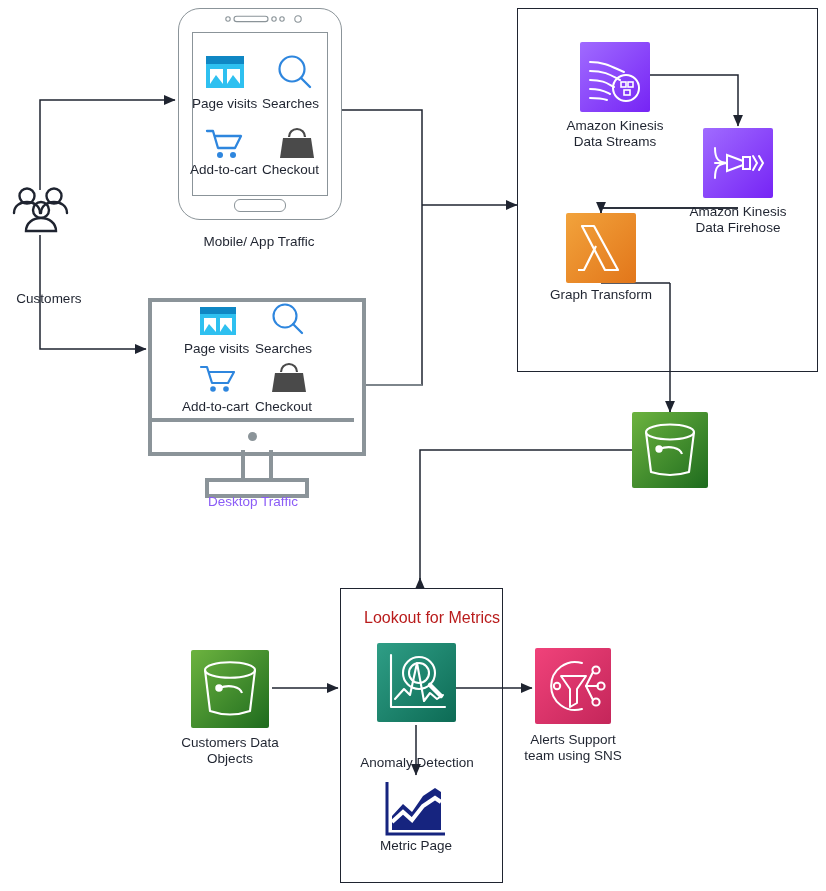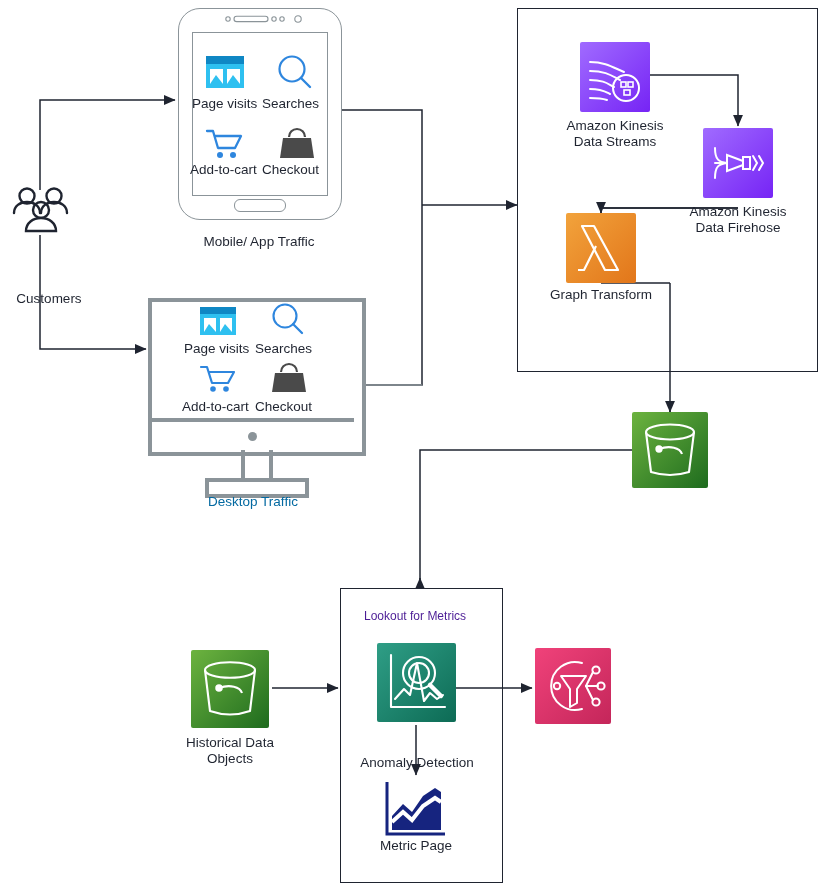--- a/index.html
+++ b/index.html
@@ -3,24 +3,24 @@
 <meta charset="utf-8">
 <style>
   html,body{margin:0;padding:0;background:#ffffff;}
   body{width:826px;height:891px;position:relative;overflow:hidden;
        font-family:"Liberation Sans","DejaVu Sans",sans-serif;color:#1f2430;}
   .stage{position:absolute;inset:0;}
   svg.wires{position:absolute;left:0;top:0;width:826px;height:891px;overflow:visible;}
   .node{position:absolute;}
   .caption{position:absolute;text-align:center;font-size:13.5px;line-height:15.5px;
            color:#1f2430;white-space:pre;}
-  .caption.gray{color:#0369a1;}
+  .caption.gray{color:#8b5cf6;}
   .tile{position:absolute;border-radius:2px;}
   .grpbox{position:absolute;border:1.6px solid #1f2430;background:transparent;}
-  .lfm-title{position:absolute;font-size:12px;color:#4c1d95;}
+  .lfm-title{position:absolute;font-size:16px;color:#b91c1c;}
   .screen-label{font-size:13.5px;color:#1f2430;text-align:left;white-space:nowrap;}
 </style>
 </head>
 <body>
 
 <div class="stage">
 
   <svg class="wires" viewBox="0 0 826 891">
     <defs>
       <marker id="ah" markerWidth="9" markerHeight="9" refX="7.6" refY="4" orient="auto">
@@ -204,21 +204,21 @@
 
   <div class="tile" style="left:191px;top:650px;width:78px;height:78px;background:linear-gradient(135deg,#6cb33f,#1e6b1e);"></div>
   <svg class="node" style="left:191px;top:650px;" width="78" height="78">
     <g fill="none" stroke="#ffffff" stroke-width="2.1" stroke-linejoin="round">
       <ellipse cx="39" cy="20" rx="25" ry="7.8"></ellipse>
       <path d="M14 20 L19 61 Q39 68 59 61 L64 20"></path>
       <path d="M28 38 C39 34 49 37 51 43"></path>
       <circle cx="28" cy="38" r="2.7" fill="#ffffff"></circle>
     </g>
   </svg>
-  <div class="caption" style="left:155px;top:735px;width:150px;white-space:pre-line;">Historical Data
+  <div class="caption" style="left:155px;top:735px;width:150px;white-space:pre-line;">Customers Data
 Objects</div>
 
   <div class="grpbox" style="left:340px;top:588px;width:161px;height:293px;"></div>
   <div class="lfm-title" style="left:364px;top:609px;">Lookout for Metrics</div>
 
   <div class="tile" style="left:377px;top:643px;width:79px;height:79px;background:linear-gradient(135deg,#2f9e86,#0d6b55);"></div>
   <svg class="node" style="left:377px;top:643px;" width="79" height="79">
     <g fill="none" stroke="#ffffff" stroke-width="2.1" stroke-linecap="round" stroke-linejoin="round">
       <path d="M14 12 L14 64 L68 64"></path>
       <path d="M18 56 L27 46 L33 52 L40 20 L47 58 L53 50 L60 56 L66 52"></path>
@@ -243,14 +243,16 @@
       <path d="M26 28 h25 l-9 13 v14 l-7 4 v-18 z"></path>
       <path d="M51 38 h12"></path>
       <path d="M51 38 L58 24"></path>
       <path d="M51 38 L58 52"></path>
       <circle cx="22" cy="38" r="3.2"></circle>
       <circle cx="61" cy="22" r="3.6"></circle>
       <circle cx="66" cy="38" r="3.6"></circle>
       <circle cx="61" cy="54" r="3.6"></circle>
     </g>
   </svg>
+  <div class="caption" style="left:498px;top:732px;width:150px;white-space:pre-line;">Alerts Support
+team using SNS</div>
 
 </div>
 
 </body></html>

